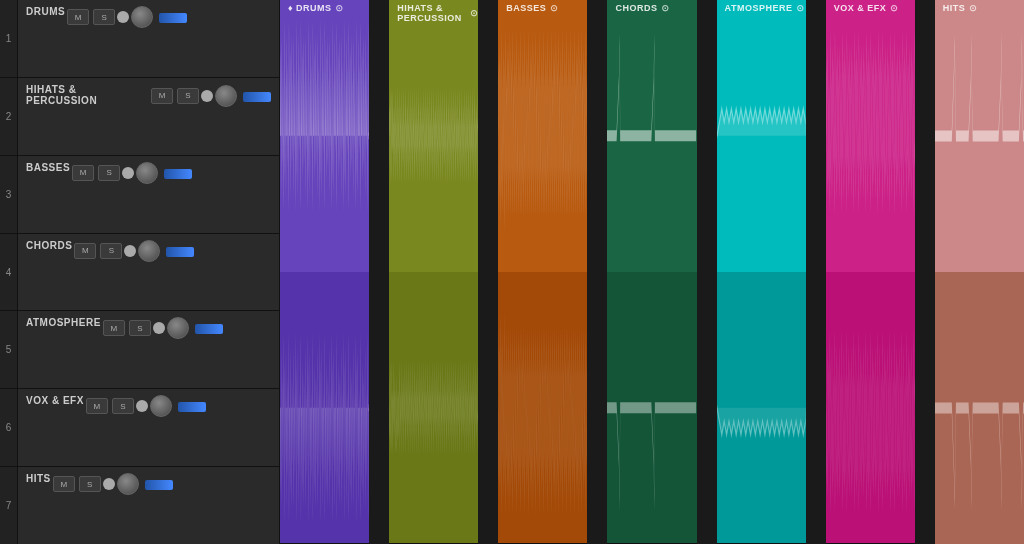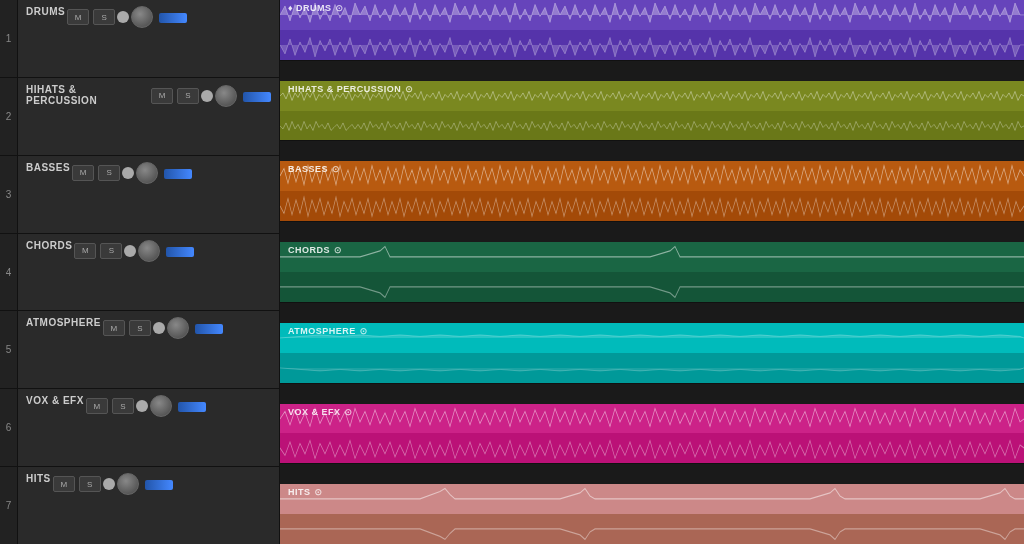--- a/index.html
+++ b/index.html
@@ -132,21 +132,21 @@
       height: 10px;
       background: linear-gradient(to right, #2255aa, #4488ff);
       border-radius: 2px;
       margin-top: 2px;
     }
 
     
     .right-panel {
       flex: 1;
       display: flex;
-      flex-direction: column;
+      flex-direction: row;
       overflow: hidden;
       gap: 20px;
     }
 
     .waveform-track {
       flex: 1;
       display: flex;
       flex-direction: column;
       border-bottom: 1px solid #111;
       position: relative;

